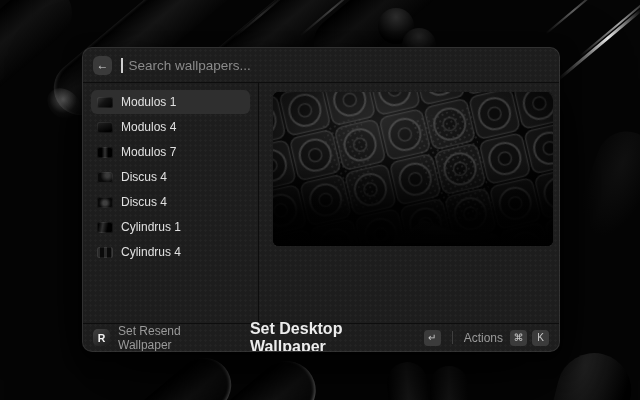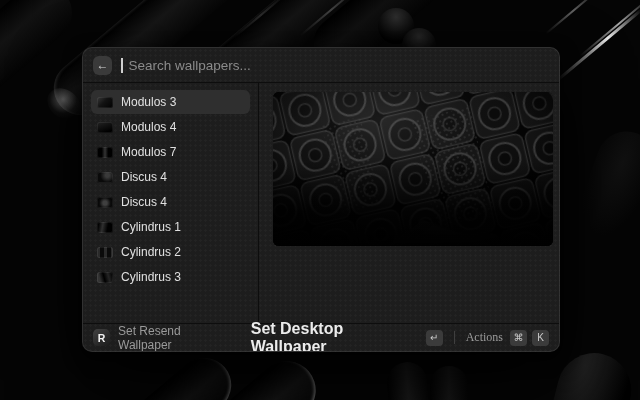--- a/index.html
+++ b/index.html
@@ -105,21 +105,21 @@
             display:flex;align-items:center;justify-content:center;
             font-size:10.5px;font-weight:bold;}
   .footer-left-label{font-size:12px;color:#9a9a9a;}
   .spacer{flex:1;}
   .primary-action{display:flex;align-items:center;gap:7px;cursor:pointer;}
   .primary-label{font-size:16px;font-weight:600;color:#ececec;}
   .kbd{min-width:11px;height:16px;padding:0 3px;border-radius:4px;background:#3b3b3b;
        color:#c9c9c9;font-size:10px;display:flex;align-items:center;justify-content:center;}
   .vdiv{width:1px;height:13px;background:#3f3f3f;margin:0 3px;}
   .actions{display:flex;align-items:center;gap:5px;cursor:pointer;}
-  .actions-label{font-size:12px;color:#9a9a9a;margin-right:2px;font-family:Liberation Serif, serif;}
+  .actions-label{font-size:12px;color:#9a9a9a;margin-right:2px;}
 </style>
 </head>
 <body>
 
 <div class="stage">
 
   <div class="bg">
     <div class="pill p-tl4"></div>
     <div class="pill p-tl1"></div>
     <div class="pill p-tl2"></div>
@@ -148,21 +148,21 @@
         <span>←</span>
       </div>
       <div class="caret"></div>
       <input class="search-input" type="text" placeholder="Search wallpapers..." style="">
     </div>
 
     <div class="body">
       <div class="list">
         <div class="row selected">
           <span class="thumb t-m1"></span>
-          <span class="row-label">Modulos 3</span>
+          <span class="row-label">Modulos 1</span>
         </div>
         <div class="row">
           <span class="thumb t-m2"></span>
           <span class="row-label">Modulos 4</span>
         </div>
         <div class="row">
           <span class="thumb t-m3"></span>
           <span class="row-label">Modulos 7</span>
         </div>
         <div class="row">
@@ -172,25 +172,21 @@
         <div class="row">
           <span class="thumb t-d3"></span>
           <span class="row-label">Discus 4</span>
         </div>
         <div class="row">
           <span class="thumb t-c1"></span>
           <span class="row-label">Cylindrus 1</span>
         </div>
         <div class="row">
           <span class="thumb t-c2"></span>
-          <span class="row-label">Cylindrus 2</span>
-        </div>
-        <div class="row">
-          <span class="thumb t-c3"></span>
-          <span class="row-label">Cylindrus 3</span>
+          <span class="row-label">Cylindrus 4</span>
         </div>
       </div>
 
       <div class="preview-panel">
         <div class="preview-img">
           <svg width="280" height="154" viewBox="0 0 280 154">
             <defs>
               <pattern id="cells" width="46" height="46" patternUnits="userSpaceOnUse" patternTransform="rotate(-13) translate(4 2)">
                 <rect x="1.5" y="1.5" width="43" height="43" rx="8" fill="#101010" stroke="#2a2a2a" stroke-width="1.5"></rect>
                 <circle cx="23" cy="23" r="15.5" fill="#0a0a0a" stroke="#383838" stroke-width="2"></circle>

